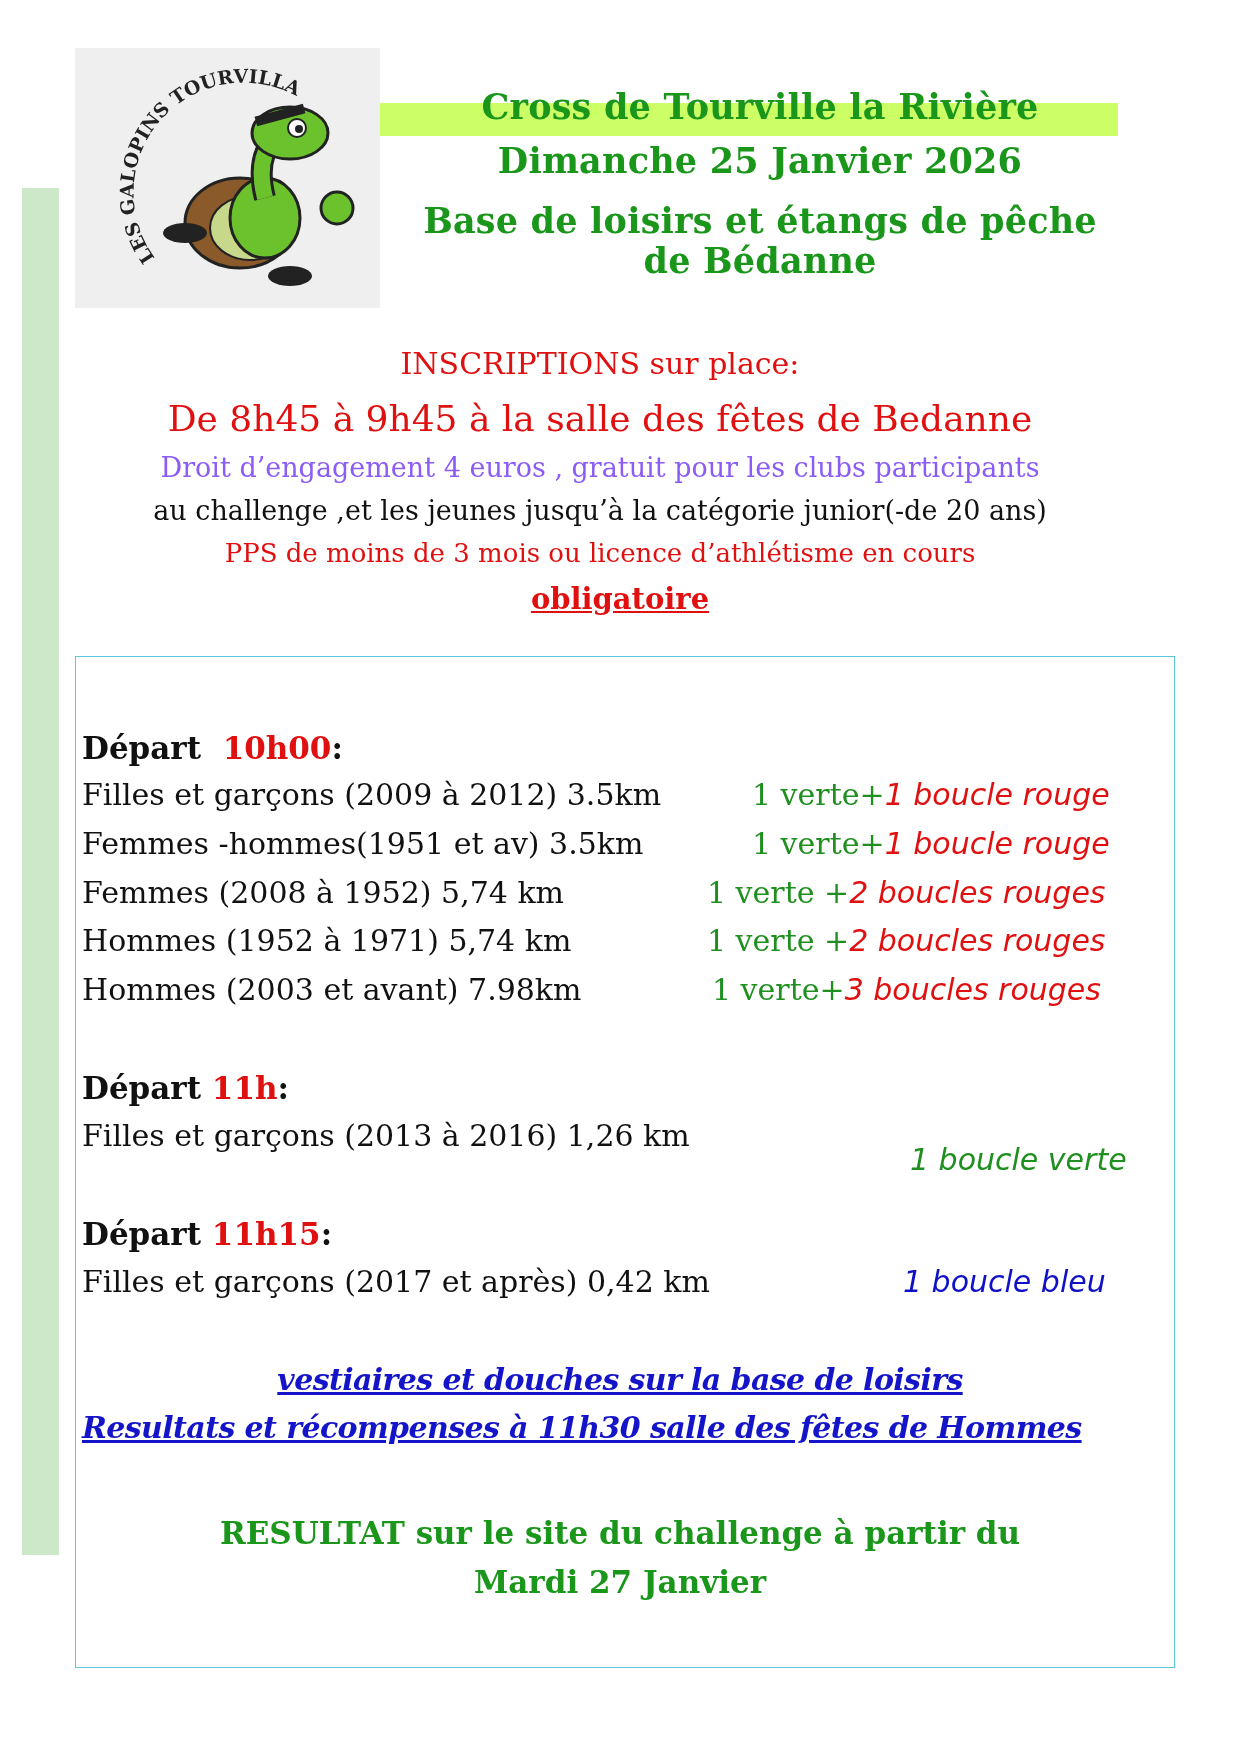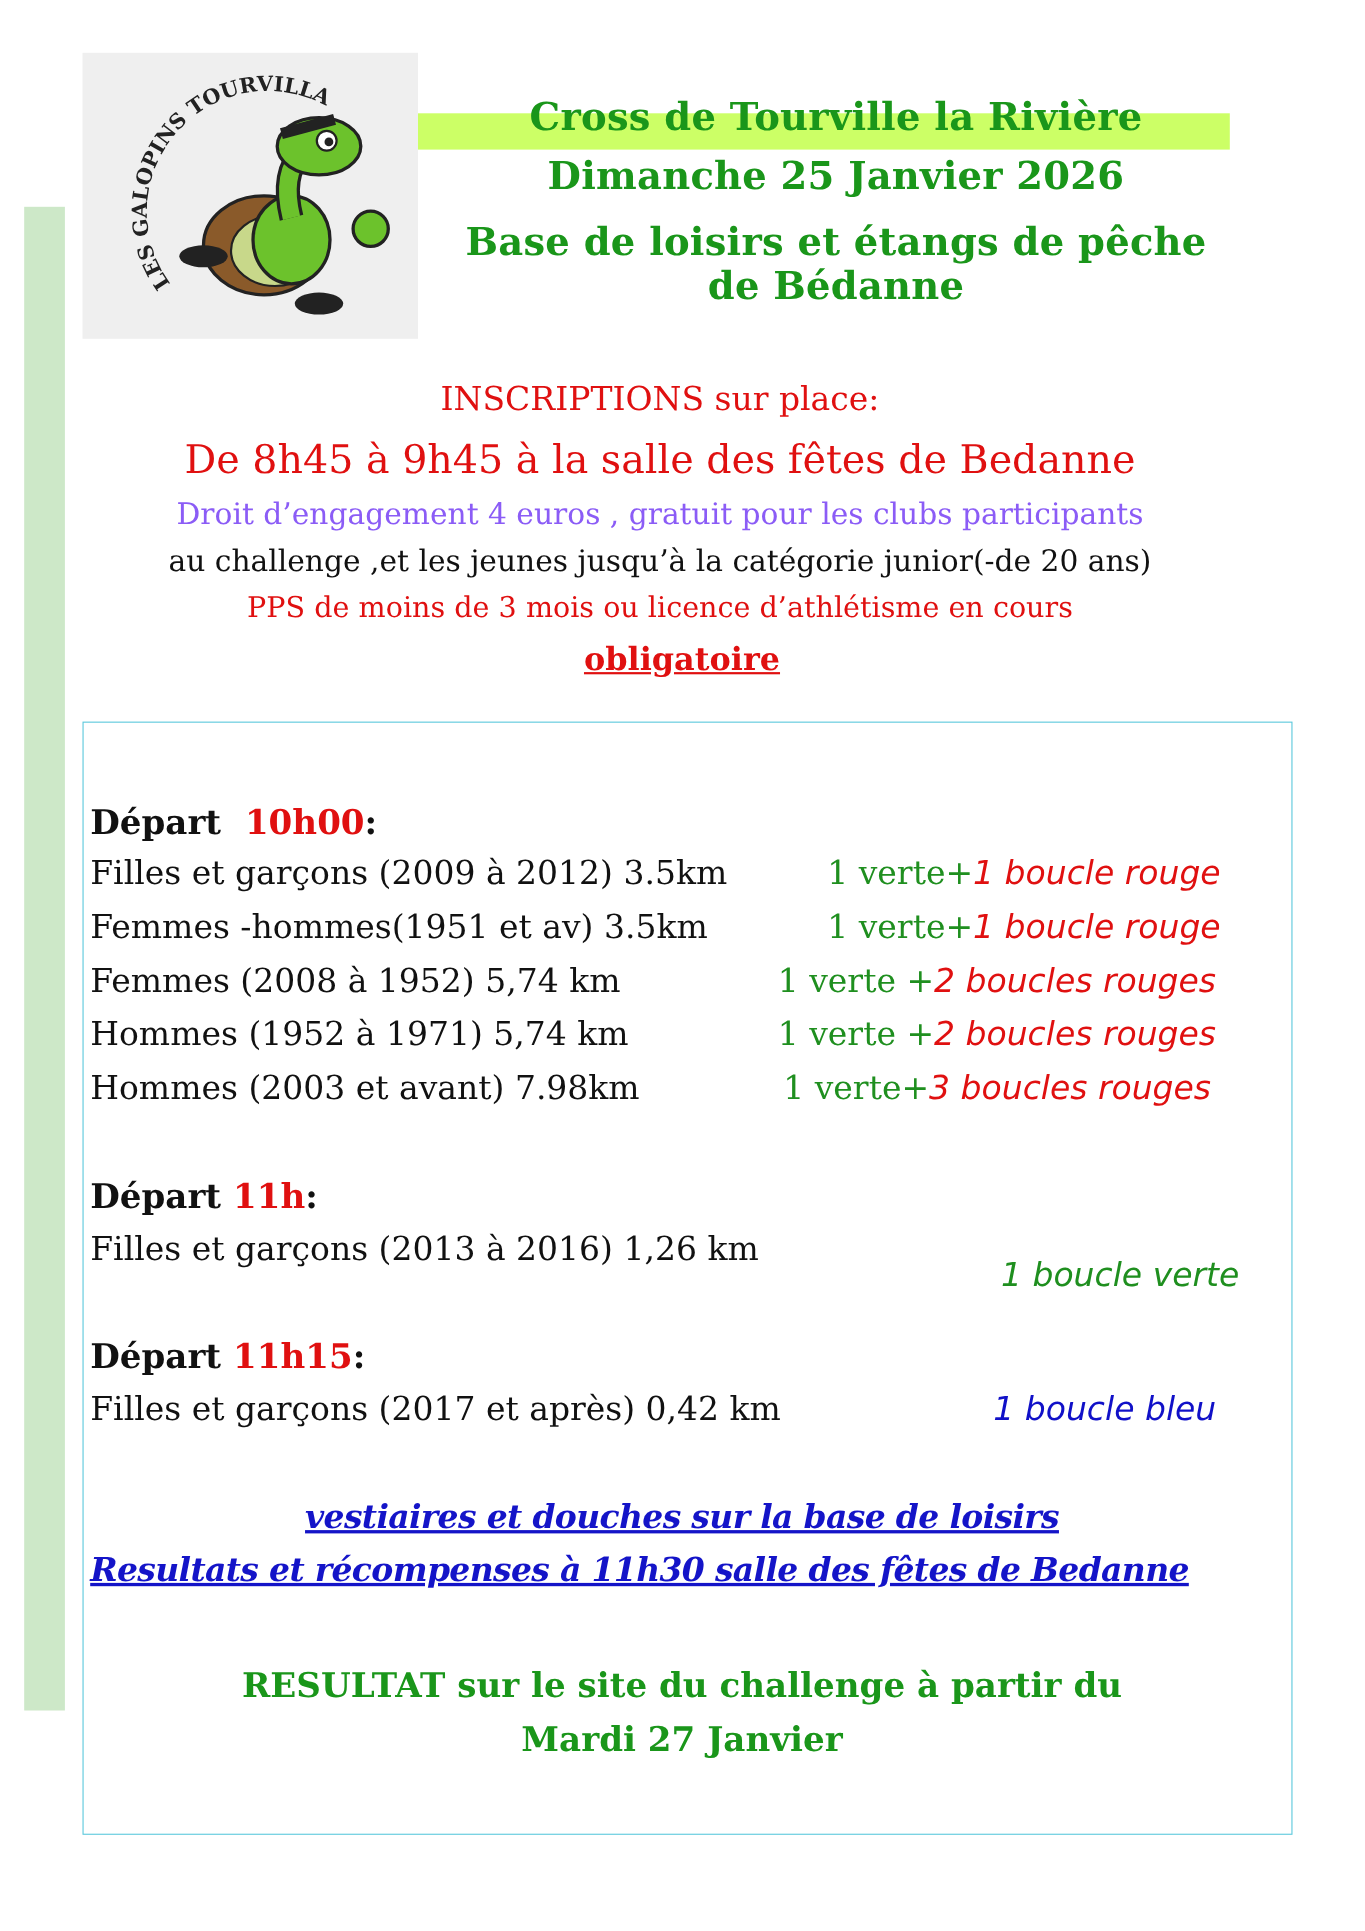--- a/index.html
+++ b/index.html
@@ -98,16 +98,16 @@
 <div class="abs row" style="top:1118px;">Filles et garçons (2013 à 2016) 1,26 km</div>
 <div class="abs loop it-green" style="left:910px; top:1118px;margin-top:24px;">1  boucle verte</div>
 
 <div class="abs head" style="top:1216px;">
   <span>Départ</span> <span class="red">11h15</span><span>:</span>
 </div>
 <div class="abs row" style="top:1264px;">Filles et garçons (2017 et après) 0,42 km</div>
 <div class="abs loop it-blue" style="left:903px; top:1264px;">1 boucle bleu</div>
 
 <div class="abs blue-link center" style="left:150px; width:940px; top:1362px;">vestiaires et  douches sur la base de loisirs</div>
-<div class="abs blue-link" style="left:82px; top:1410px;">Resultats et récompenses à 11h30 salle des fêtes de Bedanne</div>
+<div class="abs blue-link" style="left:82px; top:1410px;">Resultats et récompenses à 11h30 salle des fêtes de Hommes</div>
 
 <div class="abs result center" style="left:100px; width:1040px; top:1515px;">RESULTAT  sur le site du challenge à partir du</div>
 <div class="abs result center" style="left:100px; width:1040px; top:1564px;">Mardi 27 Janvier</div>
 
 </body></html>

